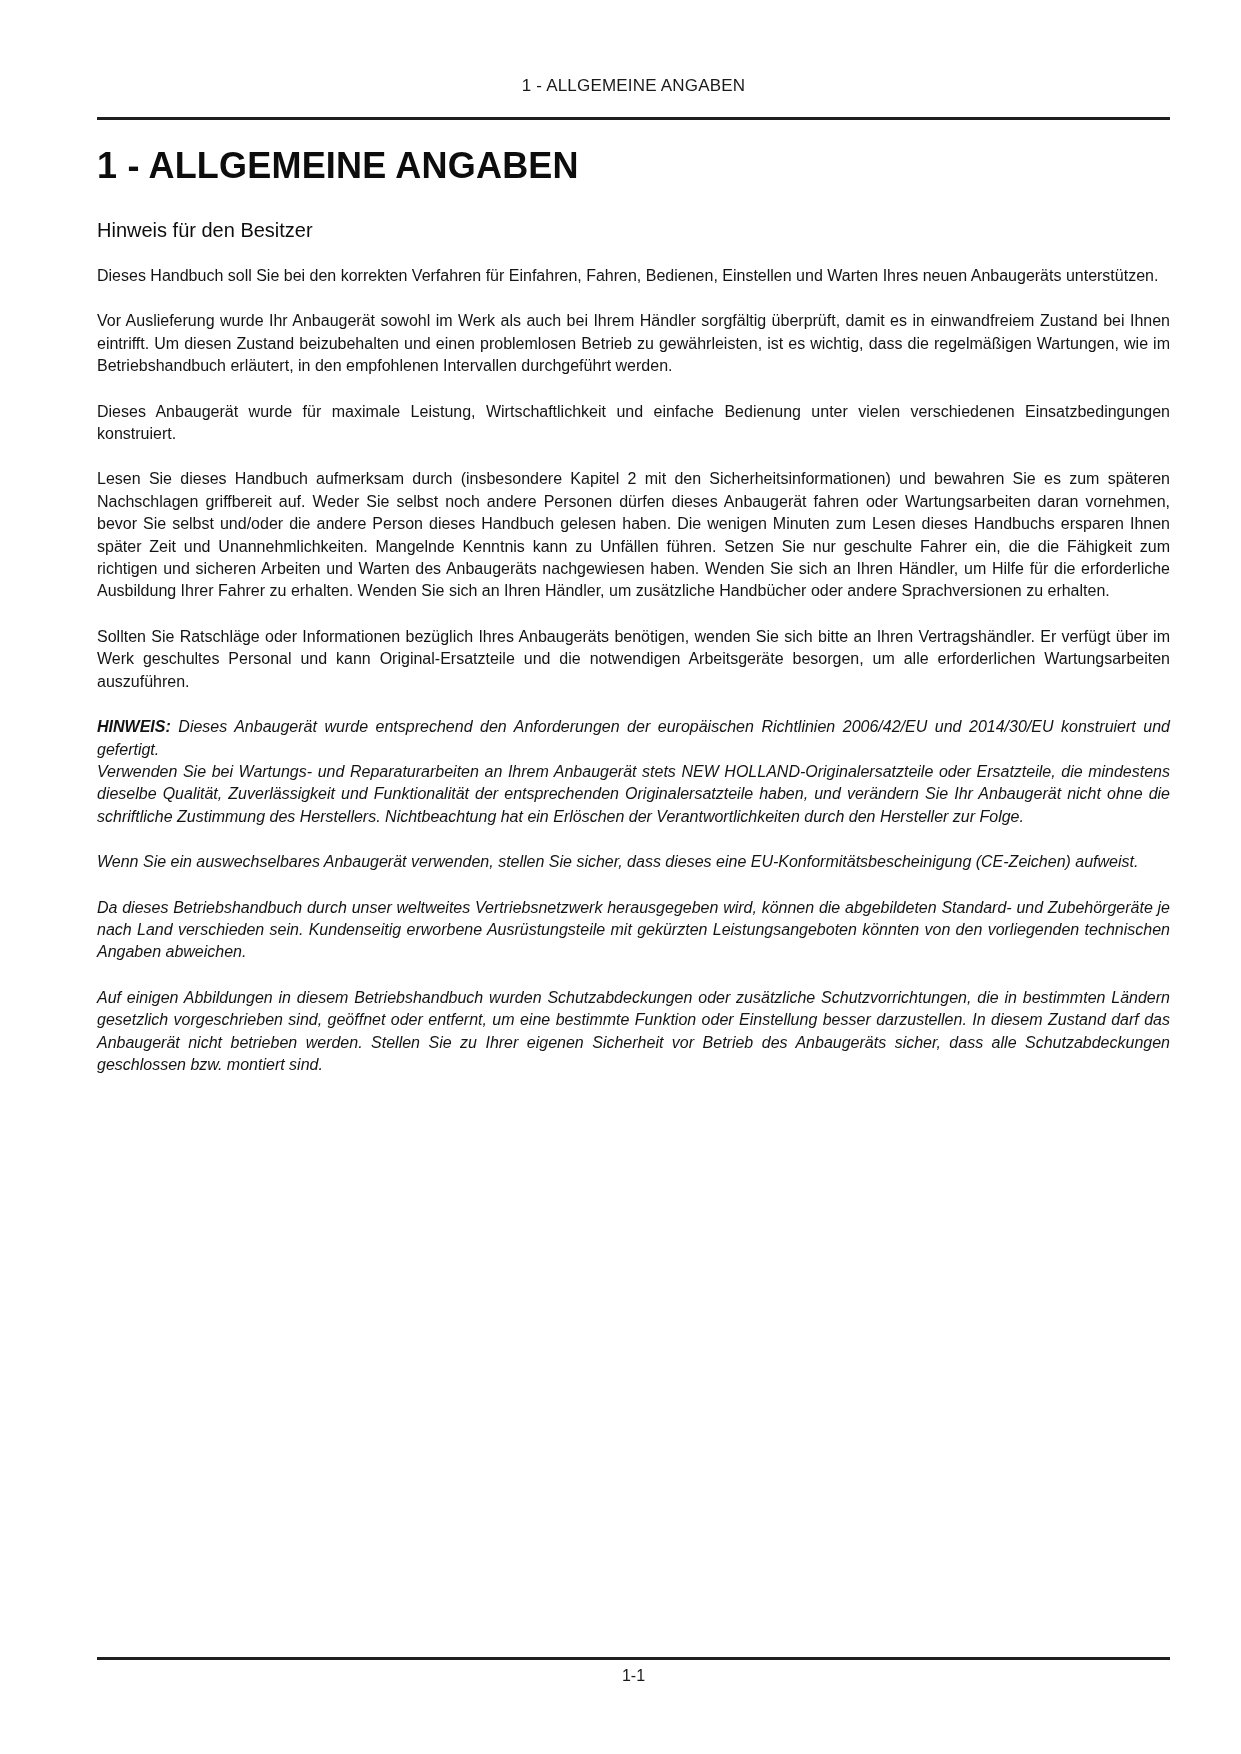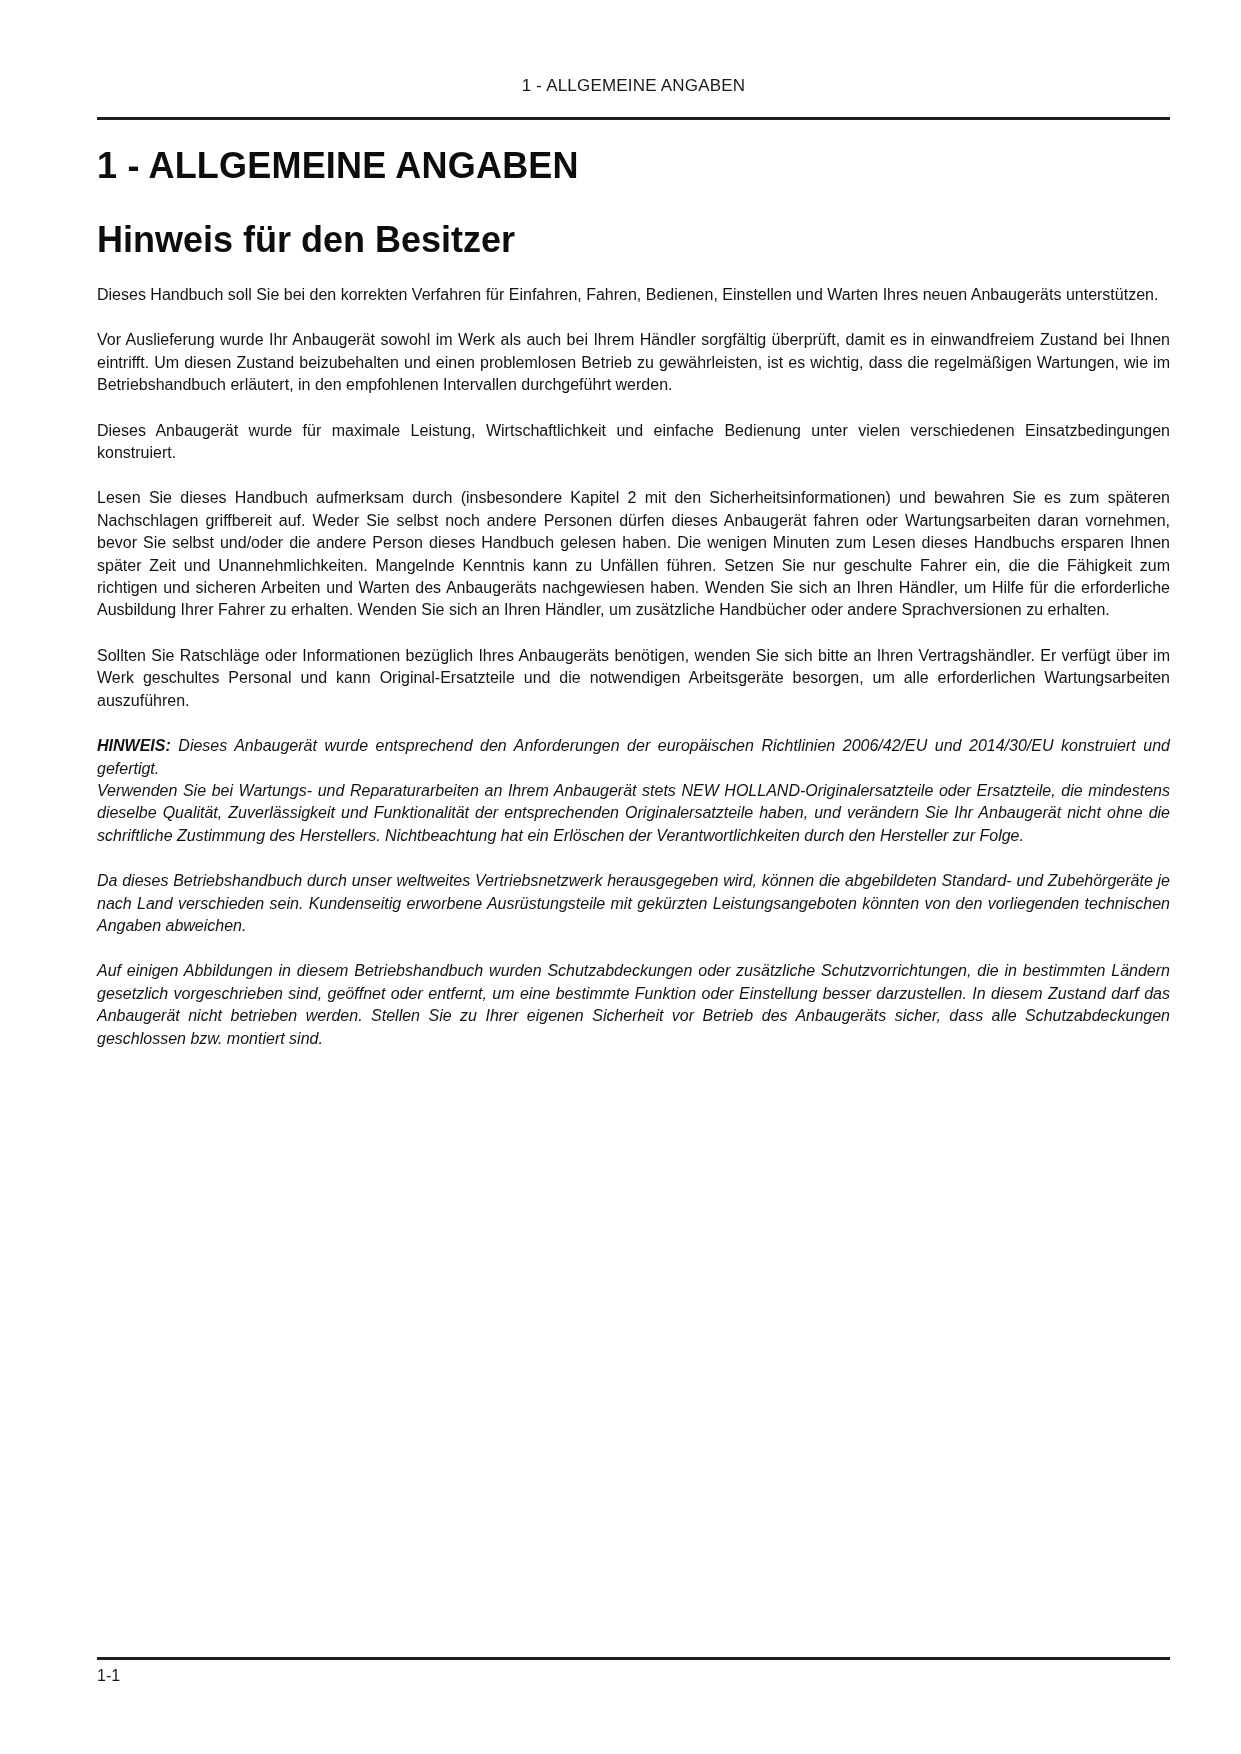--- a/index.html
+++ b/index.html
@@ -33,22 +33,22 @@
   }
   .chapter-title {
     margin: 25px 0 0 0;
     font-size: 36px;
     font-weight: bold;
     letter-spacing: 0.2px;
     color: #0d0d0d;
   }
   .section-heading {
     margin: 32px 0 0 0;
-    font-size: 36px;
-    font-weight: bold;
+    font-size: 20px;
+    font-weight: normal;
     color: #0d0d0d;
   }
   .body-text { margin-top: 20px; }
   .body-text p {
     margin: 23px 0 0 0;
     font-size: 16px;
     line-height: 22.4px;
     text-align: justify;
     color: #141414;
   }
@@ -61,20 +61,21 @@
     top: 1657px;
   }
   .footer-rule {
     height: 0;
     border: none;
     border-top: 3px solid #1f1f1f;
     margin: 0;
   }
   .page-number {
     margin-top: 7px;
+    text-align: center;
     font-size: 16px;
     color: #1a1a1a;
   }
 </style>
 </head>
 <body>
 
 <div class="content">
 
   <div class="running-header">1 - ALLGEMEINE ANGABEN</div>
@@ -93,20 +94,21 @@
 
     <p>Dieses Anbaugerät wurde für maximale Leistung, Wirtschaftlichkeit und einfache Bedienung unter vielen verschiedenen Einsatzbedingungen konstruiert.</p>
 
     <p>Lesen Sie dieses Handbuch aufmerksam durch (insbesondere Kapitel 2 mit den Sicherheitsinformationen) und bewahren Sie es zum späteren Nachschlagen griffbereit auf.  Weder Sie selbst noch andere Personen dürfen dieses Anbaugerät fahren oder Wartungsarbeiten daran vornehmen, bevor Sie selbst und/oder die andere Person dieses Handbuch gelesen haben.  Die wenigen Minuten zum Lesen dieses Handbuchs ersparen Ihnen später Zeit und Unannehmlichkeiten.  Mangelnde Kenntnis kann zu Unfällen führen.  Setzen Sie nur geschulte Fahrer ein, die die Fähigkeit zum richtigen und sicheren Arbeiten und Warten des Anbaugeräts nachgewiesen haben.  Wenden Sie sich an Ihren Händler, um Hilfe für die erforderliche Ausbildung Ihrer Fahrer zu erhalten.  Wenden Sie sich an Ihren Händler, um zusätzliche Handbücher oder andere Sprachversionen zu erhalten.</p>
 
     <p>Sollten Sie Ratschläge oder Informationen bezüglich Ihres Anbaugeräts benötigen, wenden Sie sich bitte an Ihren Vertragshändler.  Er verfügt über im Werk geschultes Personal und kann Original-Ersatzteile und die notwendigen Arbeitsgeräte besorgen, um alle erforderlichen Wartungsarbeiten auszuführen.</p>
 
     <p class="italic"><span class="note-prefix">HINWEIS:</span> <span>Dieses Anbaugerät wurde entsprechend den Anforderungen der europäischen Richtlinien 2006/42/EU und 2014/30/EU konstruiert und gefertigt.</span><br><span>Verwenden Sie bei Wartungs- und Reparaturarbeiten an Ihrem Anbaugerät stets NEW HOLLAND-Originalersatzteile oder Ersatzteile, die mindestens dieselbe Qualität, Zuverlässigkeit und Funktionalität der entsprechenden Originalersatzteile haben, und verändern Sie Ihr Anbaugerät nicht ohne die schriftliche Zustimmung des Herstellers.  Nichtbeachtung hat ein Erlöschen der Verantwortlichkeiten durch den Hersteller zur Folge.</span></p>
 
 
+    <p class="italic">Wenn Sie ein auswechselbares Anbaugerät verwenden, stellen Sie sicher, dass dieses eine EU-Konformitätsbescheinigung (CE-Zeichen) aufweist.</p>
 
     <p class="italic">Da dieses Betriebshandbuch durch unser weltweites Vertriebsnetzwerk herausgegeben wird, können die abgebildeten Standard- und Zubehörgeräte je nach Land verschieden sein.  Kundenseitig erworbene Ausrüstungsteile mit gekürzten Leistungsangeboten könnten von den vorliegenden technischen Angaben abweichen.</p>
 
     <p class="italic">Auf einigen Abbildungen in diesem Betriebshandbuch wurden Schutzabdeckungen oder zusätzliche Schutzvorrichtungen, die in bestimmten Ländern gesetzlich vorgeschrieben sind, geöffnet oder entfernt, um eine bestimmte Funktion oder Einstellung besser darzustellen.  In diesem Zustand darf das Anbaugerät nicht betrieben werden.  Stellen Sie zu Ihrer eigenen Sicherheit vor Betrieb des Anbaugeräts sicher, dass alle Schutzabdeckungen geschlossen bzw. montiert sind.</p>
 
   </div>
 </div>
 
 <div class="footer">
   <hr class="footer-rule">

